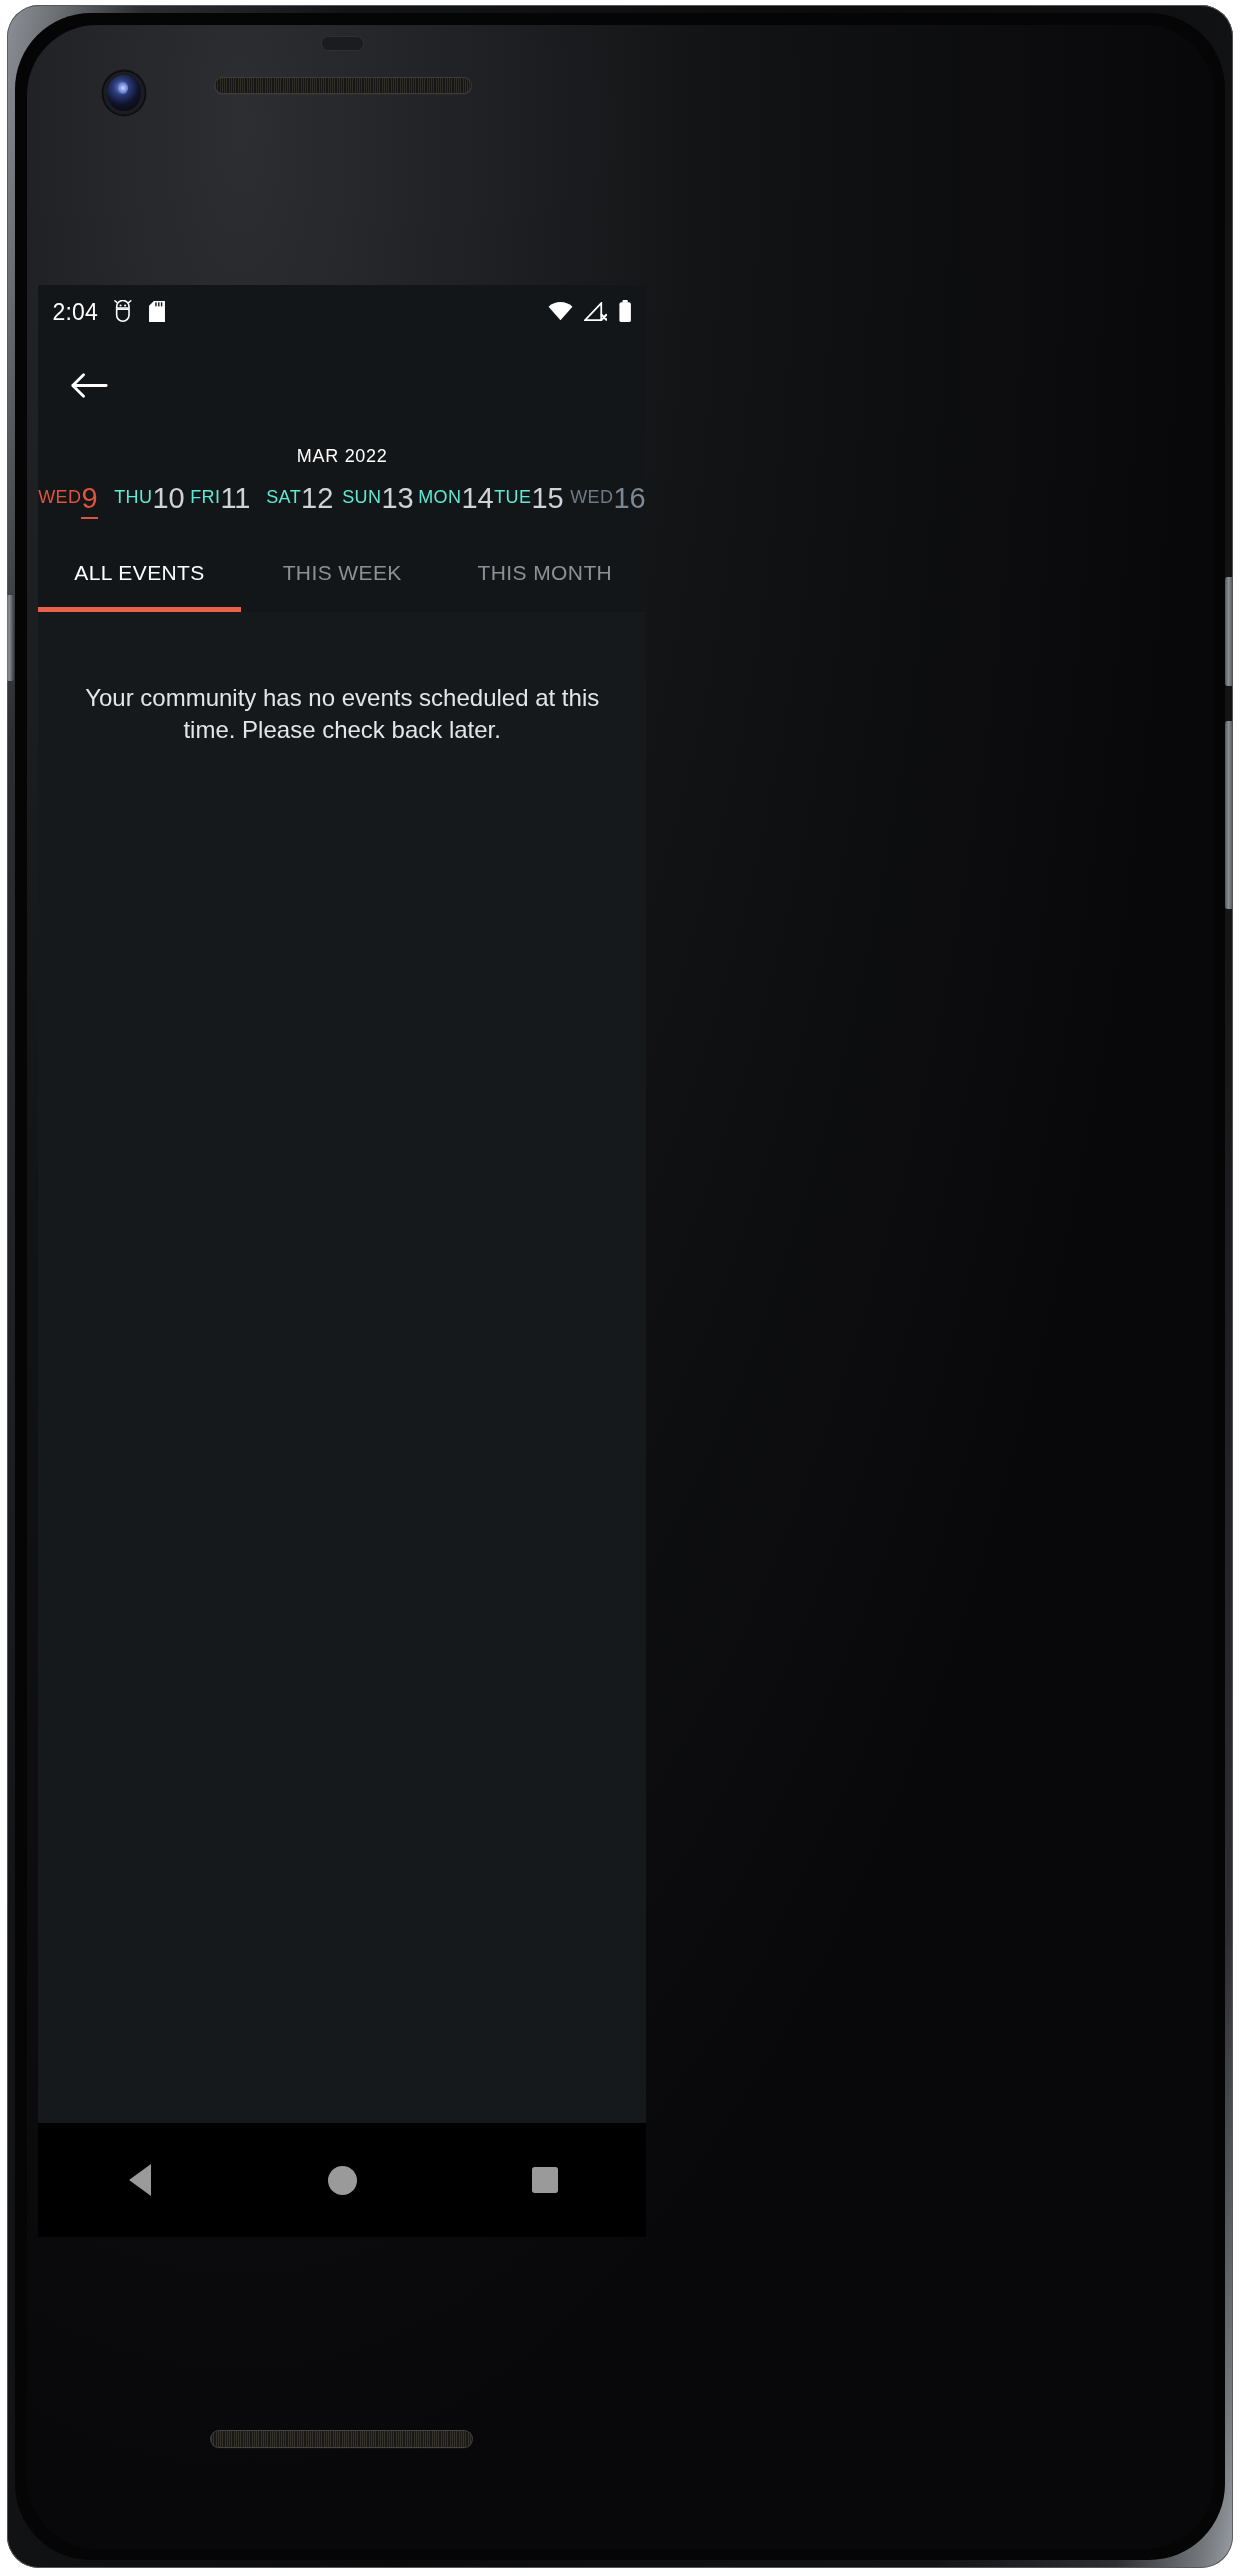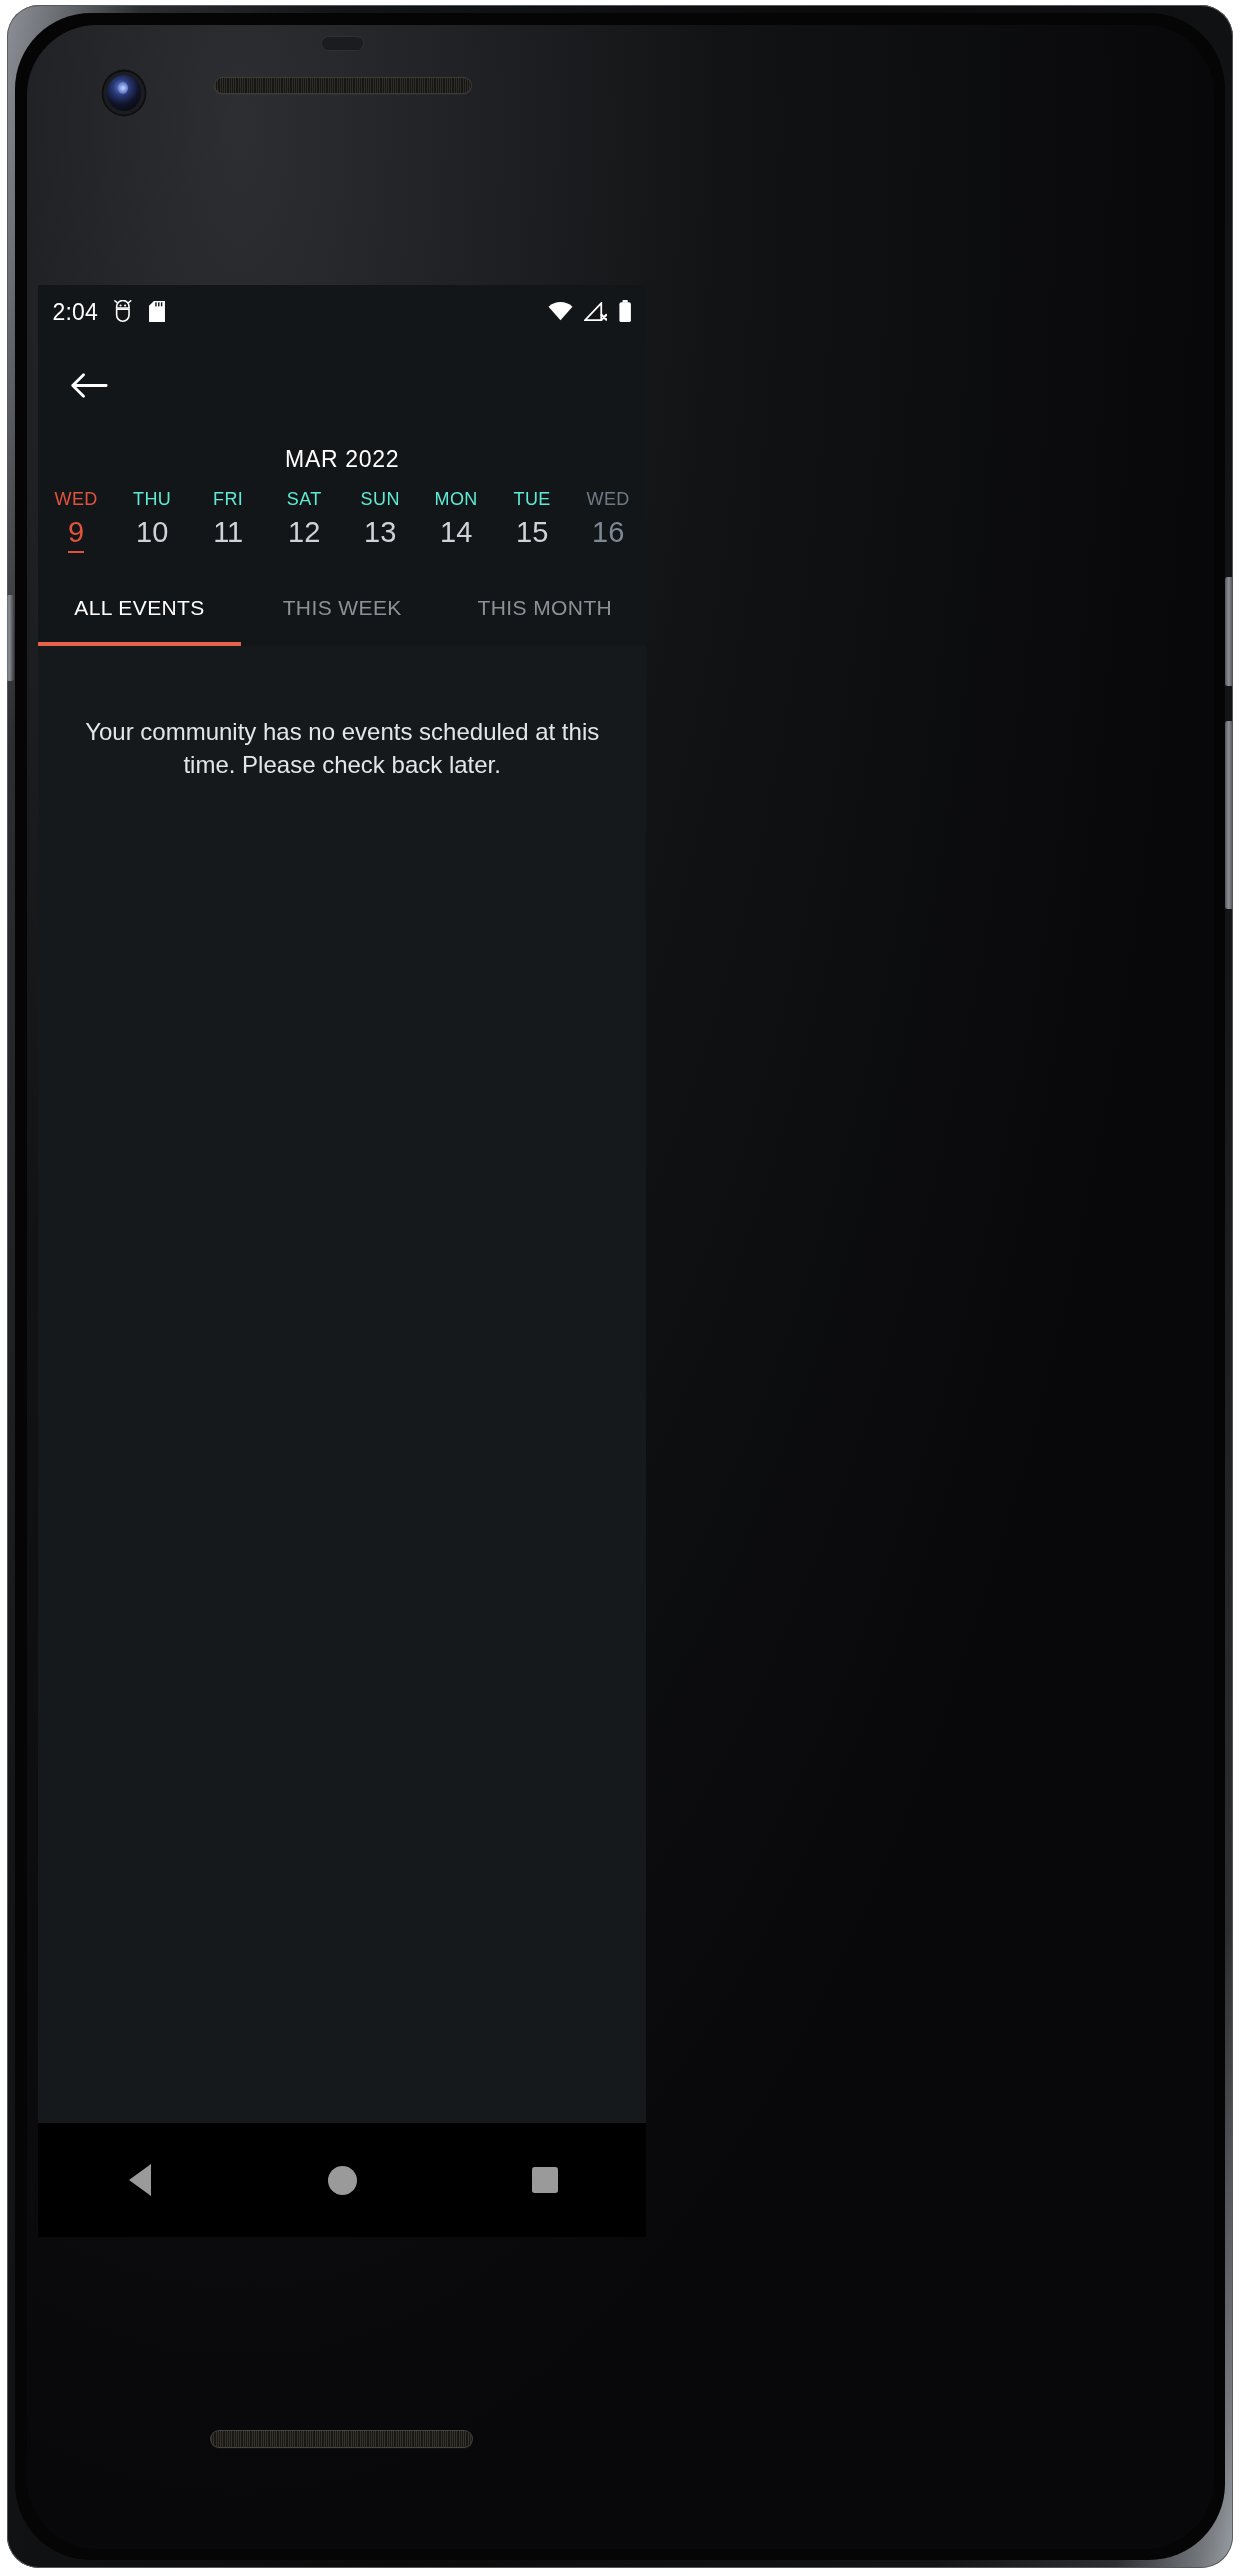--- a/index.html
+++ b/index.html
@@ -171,37 +171,37 @@
     text-align: center;
     color: #ffffff;
     font-size: 29.5px;
     letter-spacing: 0.5px;
   }
 
   
   #month-label {
     text-align: center;
     color: #ffffff;
-    font-size: 23px;
+    font-size: 18px;
     letter-spacing: 0.7px;
     padding-top: 12.5px;
     background: #131619;
   }
 
   
   #date-strip {
     display: flex;
     background: #131619;
     padding-top: 16px;
     padding-bottom: 16px;
   }
   .date-cell {
     flex: 1 1 0;
     display: flex;
-    flex-direction: column;
+    flex-direction: row;
     align-items: center;
     cursor: pointer;
   }
   .date-dow {
     font-size: 18px;
     letter-spacing: 0.4px;
     color: #5eead4;
     margin-bottom: 7.2px;
   }
   .date-num {

